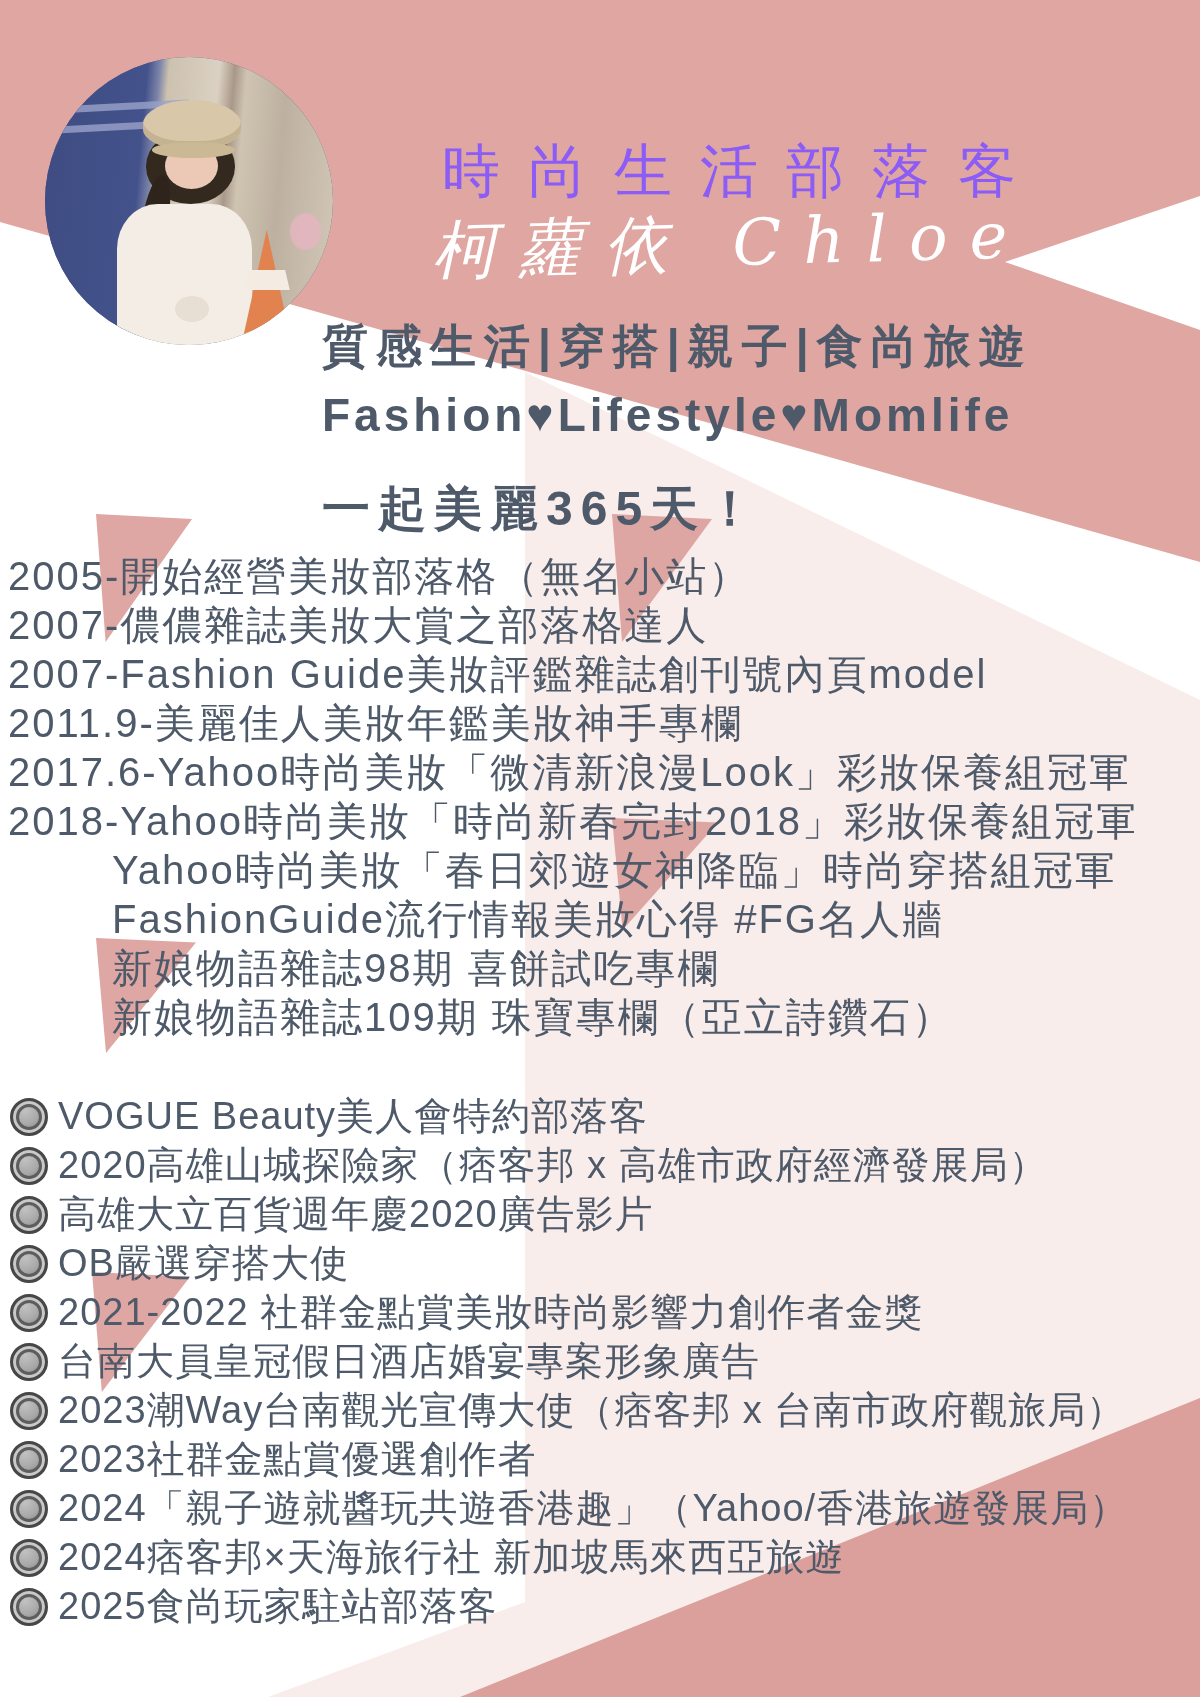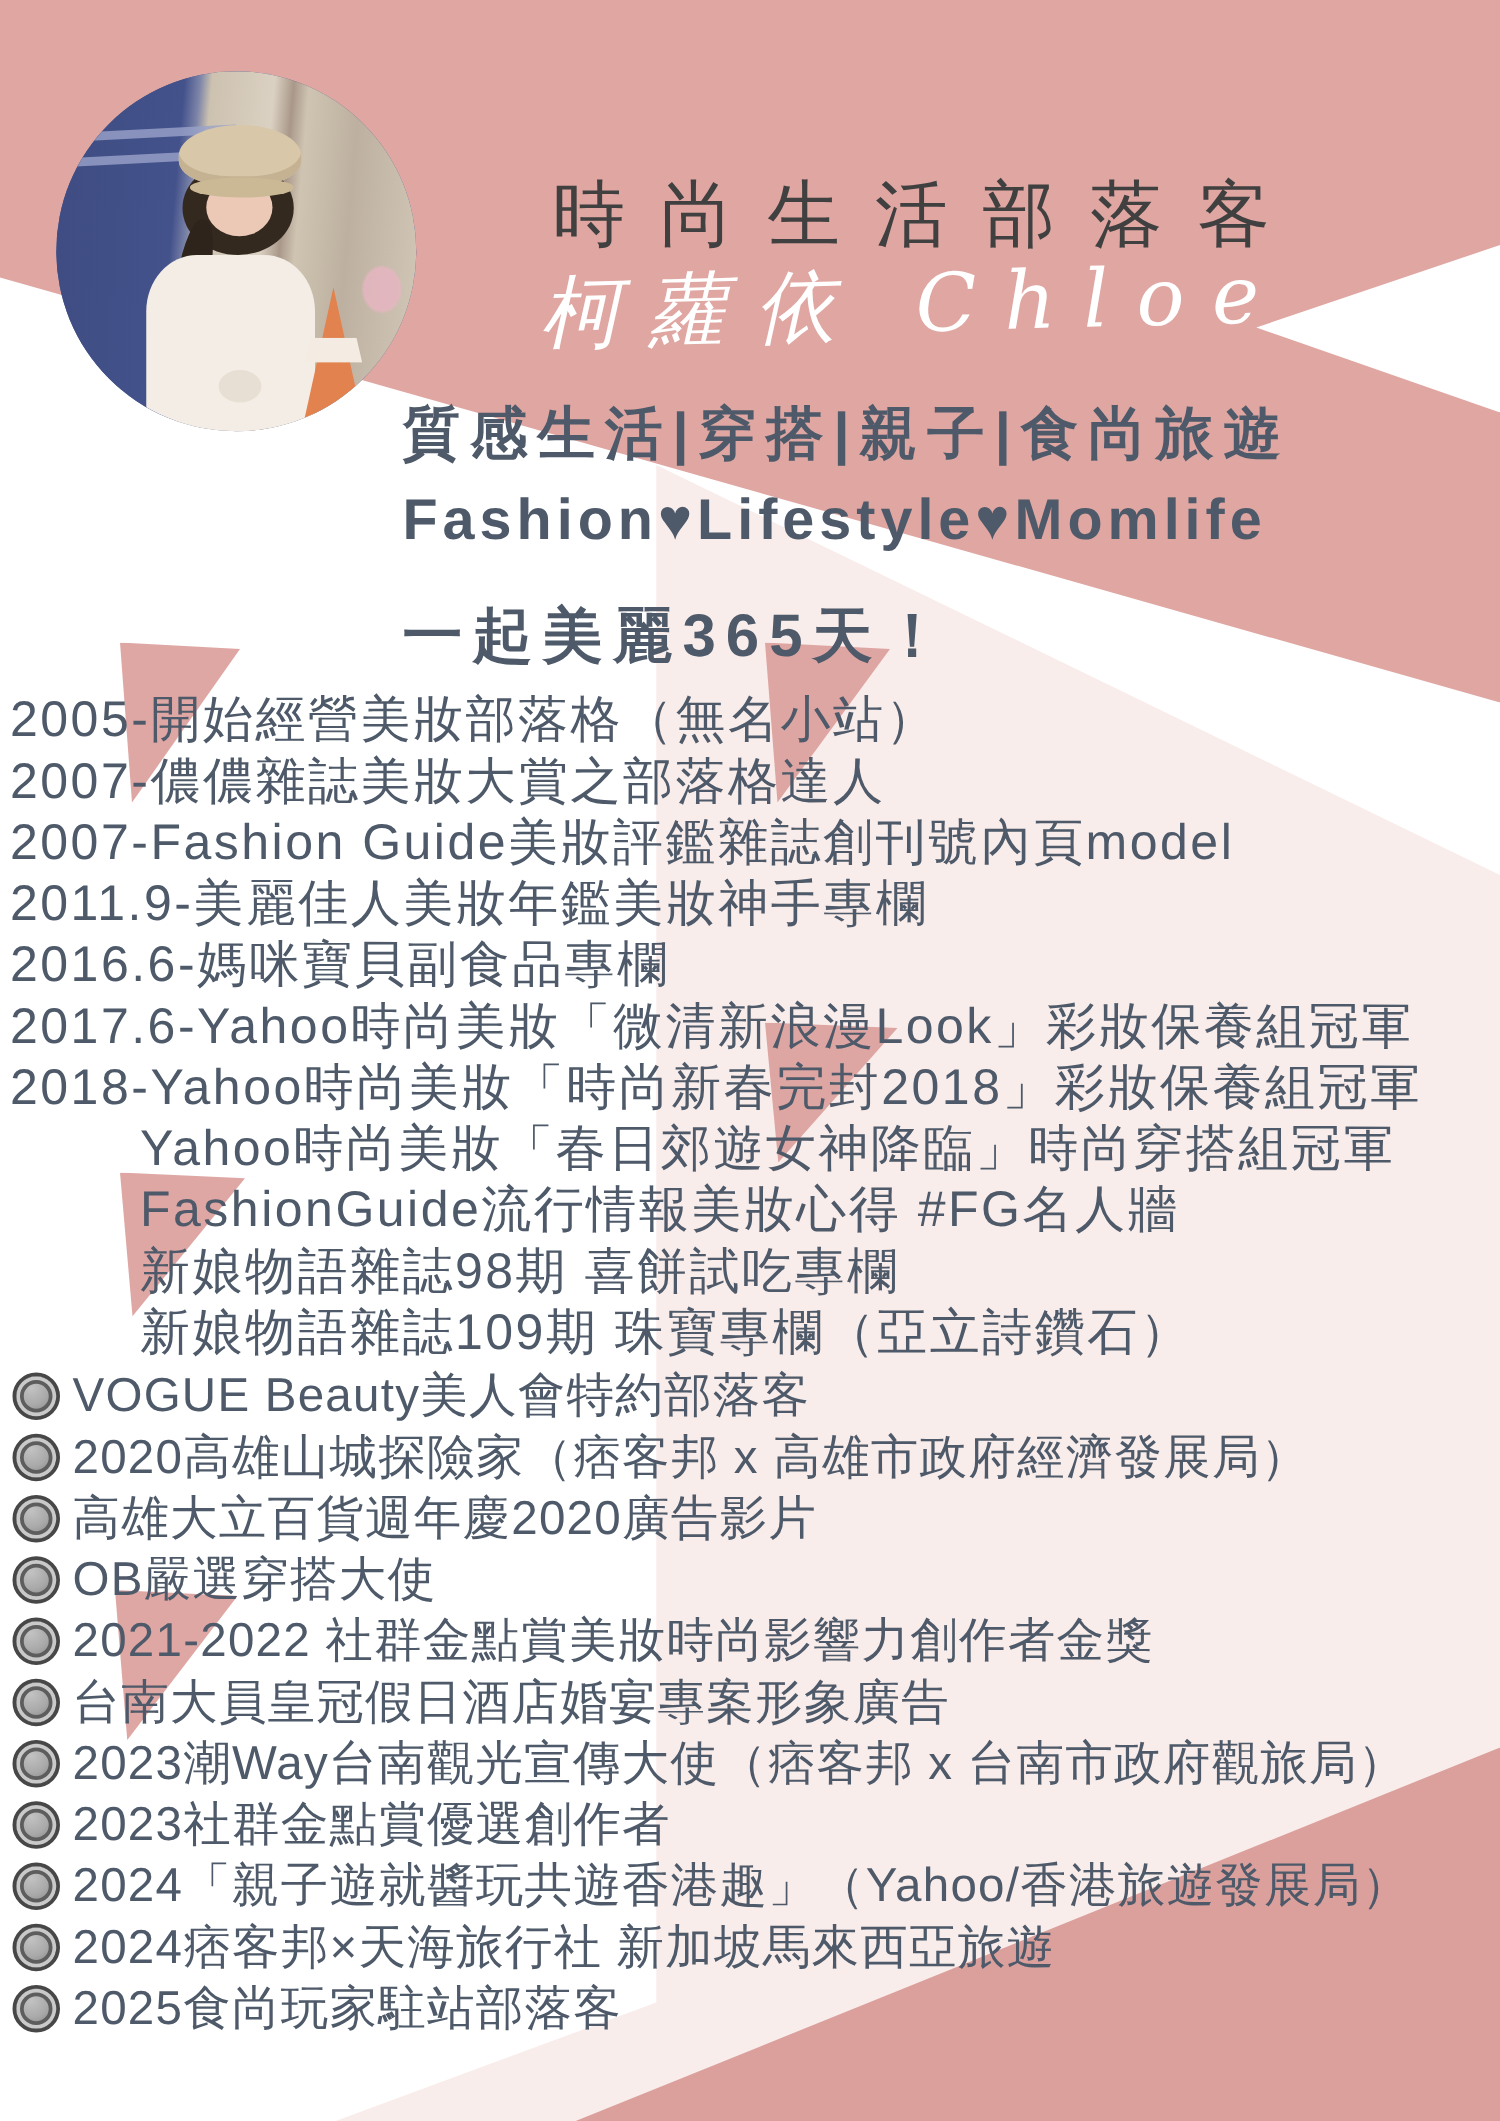--- a/index.html
+++ b/index.html
@@ -46,21 +46,21 @@
   #photo .tee{position:absolute;left:25%;top:51%;width:47%;height:52%;border-radius:30% 30% 20% 20%;background:#f3ede5;}
   #photo .knot{position:absolute;left:45%;top:83%;width:12%;height:9%;border-radius:50%;background:#e7dfd3;}
   #photo .cone{position:absolute;left:66%;top:60%;width:22%;height:42%;background:#e2824e;
     clip-path:polygon(50% 0%,92% 100%,8% 100%);}
   #photo .cone-band{position:absolute;left:69%;top:74%;width:16%;height:7%;background:#f4ece2;
     clip-path:polygon(10% 0,90% 0,100% 100%,0 100%);}
   #photo .flower{position:absolute;right:4%;top:54%;width:11%;height:13%;border-radius:50%;background:#e6b6c1;opacity:.85;filter:blur(1px);}
 
   
   #role-title{position:absolute;left:442px;top:133px;font-size:58px;letter-spacing:28px;
-    color:#404040;font-weight:400;white-space:nowrap;}
+    color:#8b5cf6;font-weight:400;white-space:nowrap;}
   #blogger-name{position:absolute;left:432px;top:200px;font-size:64px;letter-spacing:22px;
     color:#fff;white-space:nowrap;font-family:"DejaVu Serif","Liberation Serif",serif;
     font-style:italic;transform:rotate(-1.5deg);}
 
   
   .tag{position:absolute;left:322px;color:var(--text-dark);font-weight:700;white-space:nowrap;}
   #tag1{top:316px;font-size:46px;letter-spacing:8px;}
   #tag2{top:388px;font-size:46px;letter-spacing:4px;}
   #tag3{top:460px;font-size:48px;letter-spacing:8px;margin-top:17px;}
 
@@ -114,21 +114,20 @@
 
   <div class="tag" id="tag2">Fashion♥Lifestyle♥Momlife</div>
   <div class="tag" id="tag1">質感生活|穿搭|親子|食尚旅遊</div>
   <div class="tag" id="tag3">一起美麗365天！</div>
 
   <div id="timeline">
       <div class="t-row">2005-開始經營美妝部落格（無名小站）</div>
       <div class="t-row">2007-儂儂雜誌美妝大賞之部落格達人</div>
       <div class="t-row">2007-Fashion Guide美妝評鑑雜誌創刊號內頁model</div>
       <div class="t-row">2011.9-美麗佳人美妝年鑑美妝神手專欄</div>
-      <div class="t-row">2016.6-媽咪寶貝副食品專欄</div>
       <div class="t-row">2017.6-Yahoo時尚美妝「微清新浪漫Look」彩妝保養組冠軍</div>
       <div class="t-row">2018-Yahoo時尚美妝「時尚新春完封2018」彩妝保養組冠軍</div>
       <div class="t-row indent">Yahoo時尚美妝「春日郊遊女神降臨」時尚穿搭組冠軍</div>
       <div class="t-row indent">FashionGuide流行情報美妝心得 #FG名人牆</div>
       <div class="t-row indent">新娘物語雜誌98期 喜餅試吃專欄</div>
       <div class="t-row indent">新娘物語雜誌109期 珠寶專欄（亞立詩鑽石）</div>
     </div>
 
   <div id="achievements">
       <div class="a-row">

